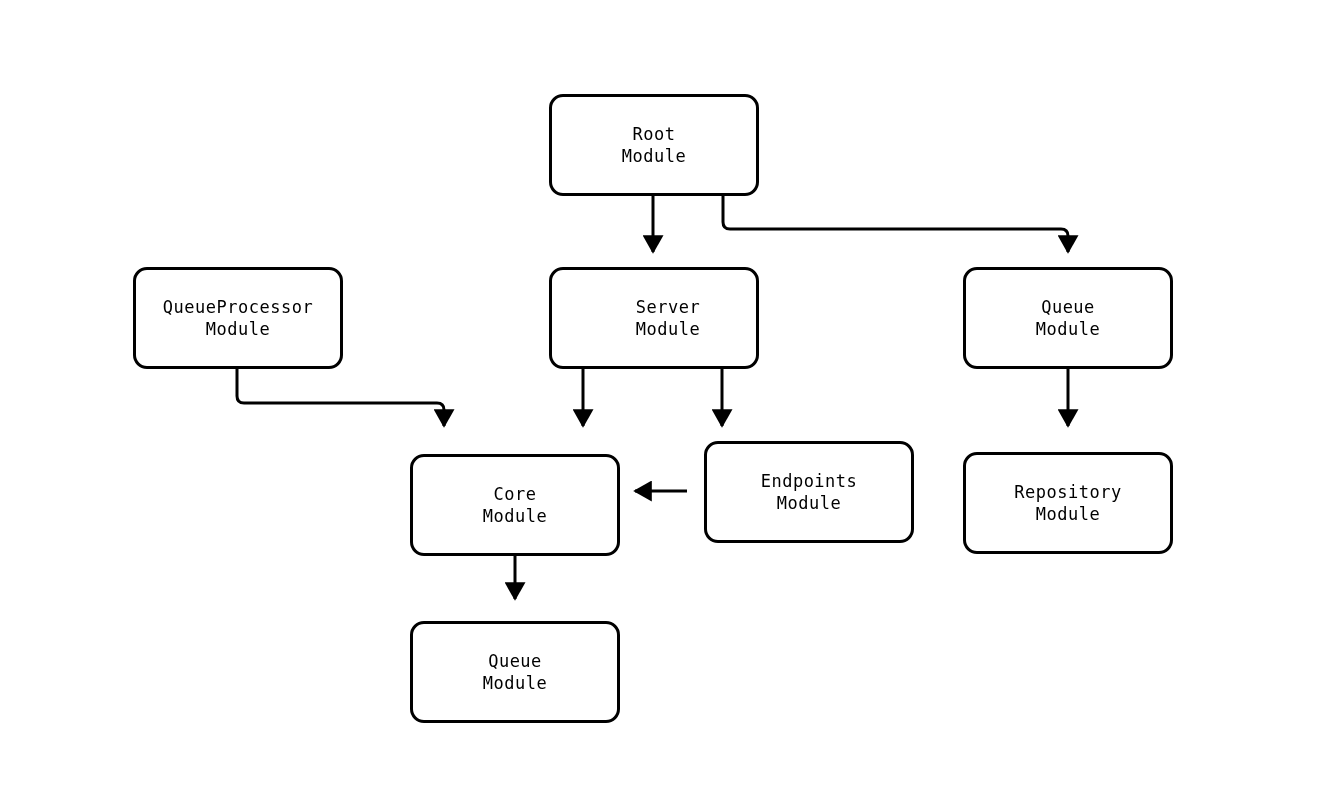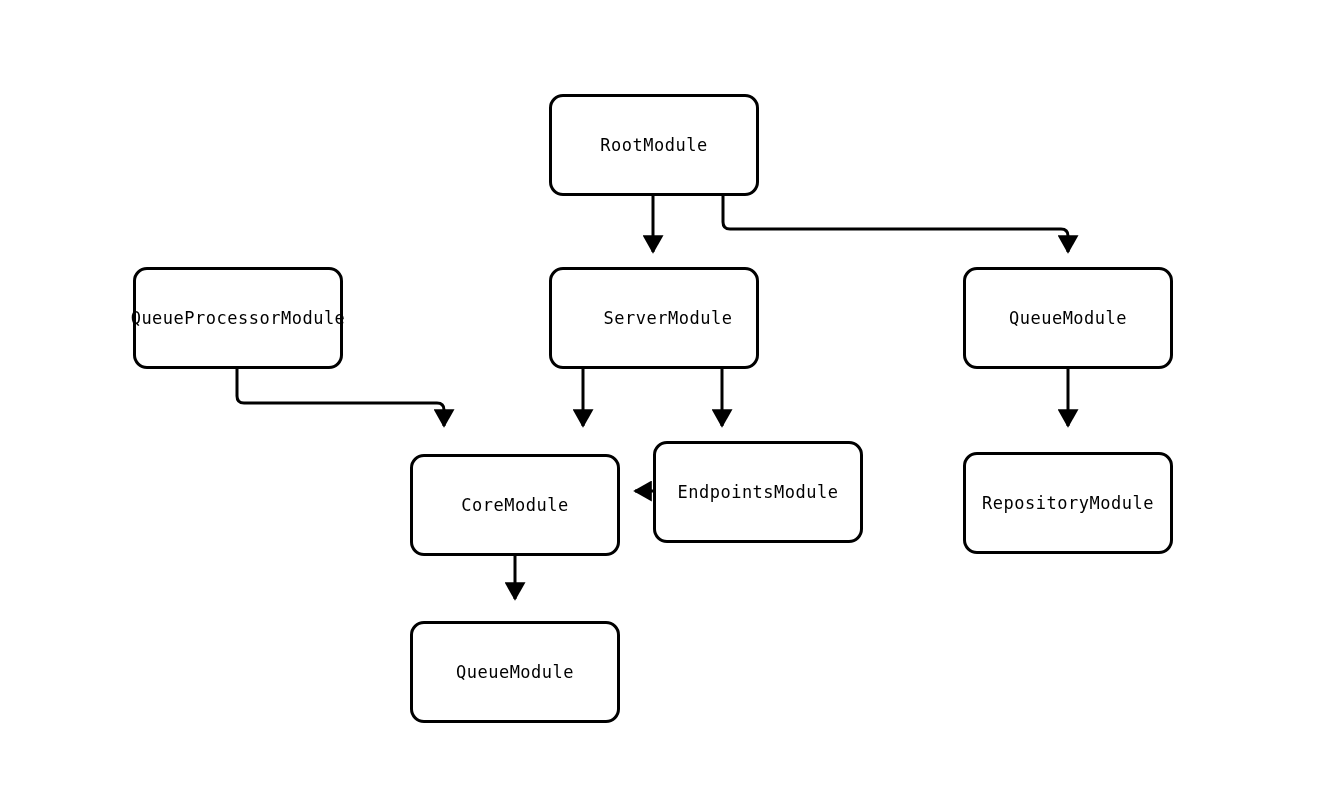--- a/index.html
+++ b/index.html
@@ -26,21 +26,21 @@
   }
   .node {
     position: absolute;
     box-sizing: border-box;
     width: 210px;
     height: 102px;
     border: 3px solid #000000;
     border-radius: 14px;
     background: #ffffff;
     display: flex;
-    flex-direction: row;
+    flex-direction: column;
     align-items: center;
     justify-content: center;
     z-index: 2;
   }
   .node .line {
     font-family: "DejaVu Sans Mono", monospace;
     font-size: 17px;
     line-height: 22px;
     color: #000000;
     letter-spacing: 0.5px;
@@ -85,21 +85,21 @@
         <div class="line">Module</div>
       </div>
       <div class="node" style="left: 963px; top: 267px;">
         <div class="line">Queue</div>
         <div class="line">Module</div>
       </div>
       <div class="node" style="left: 410px; top: 441px; margin-top: 13px;">
         <div class="line">Core</div>
         <div class="line">Module</div>
       </div>
-      <div class="node" style="left: 653px; top: 441px;">
+      <div class="node" style="left: 704px; top: 441px;">
         <div class="line">Endpoints</div>
         <div class="line">Module</div>
       </div>
       <div class="node" style="left: 963px; top: 452px; justify-content: center;">
         <div class="line">Repository</div>
         <div class="line">Module</div>
       </div>
       <div class="node" style="left: 410px; top: 621px;">
         <div class="line">Queue</div>
         <div class="line">Module</div>

